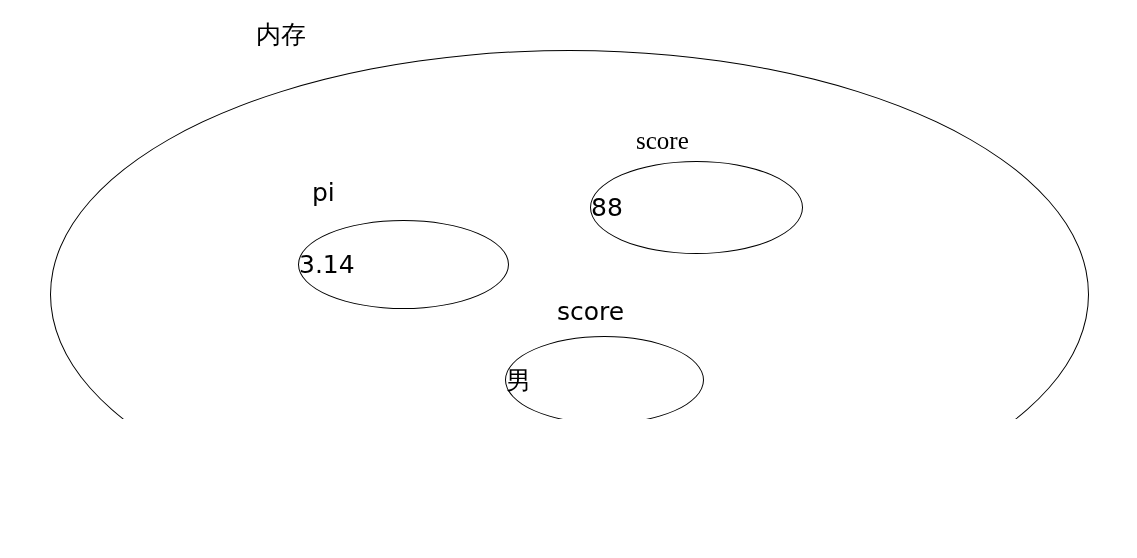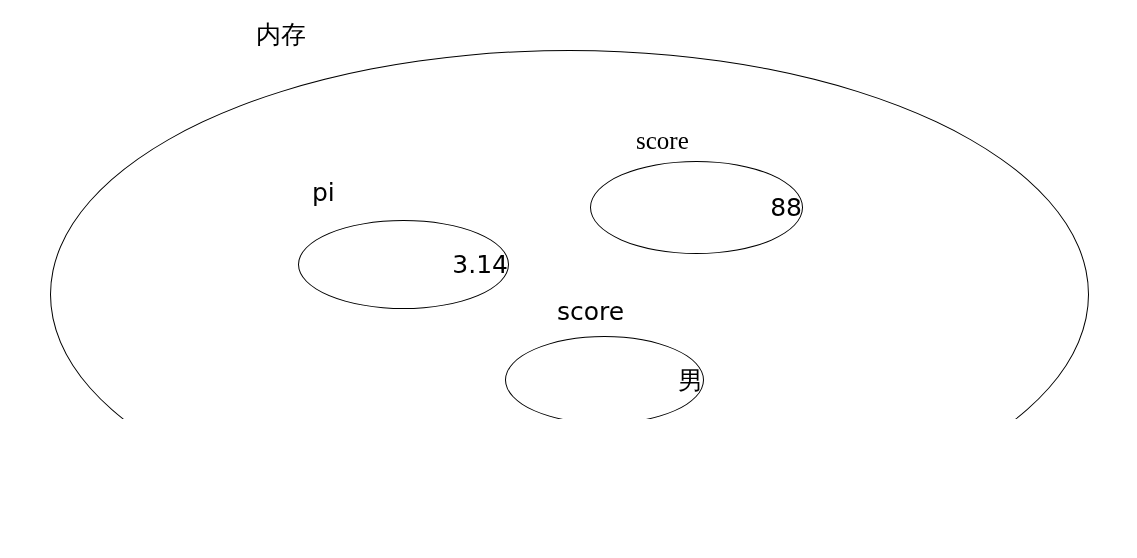--- a/index.html
+++ b/index.html
@@ -50,21 +50,21 @@
       top: 126px;
       font-family: Liberation Serif, serif;
     }
     .var-label-gender {
       left: 557px;
       top: 297px;
     }
     .var-ellipse {
       display: flex;
       align-items: center;
-      justify-content: flex-end;
+      justify-content: flex-start;
       font-size: 25px;
       color: #000000;
     }
     .var-ellipse-pi {
       left: 298px;
       top: 220px;
       width: 211px;
       height: 89px;
     }
     .var-ellipse-score {

